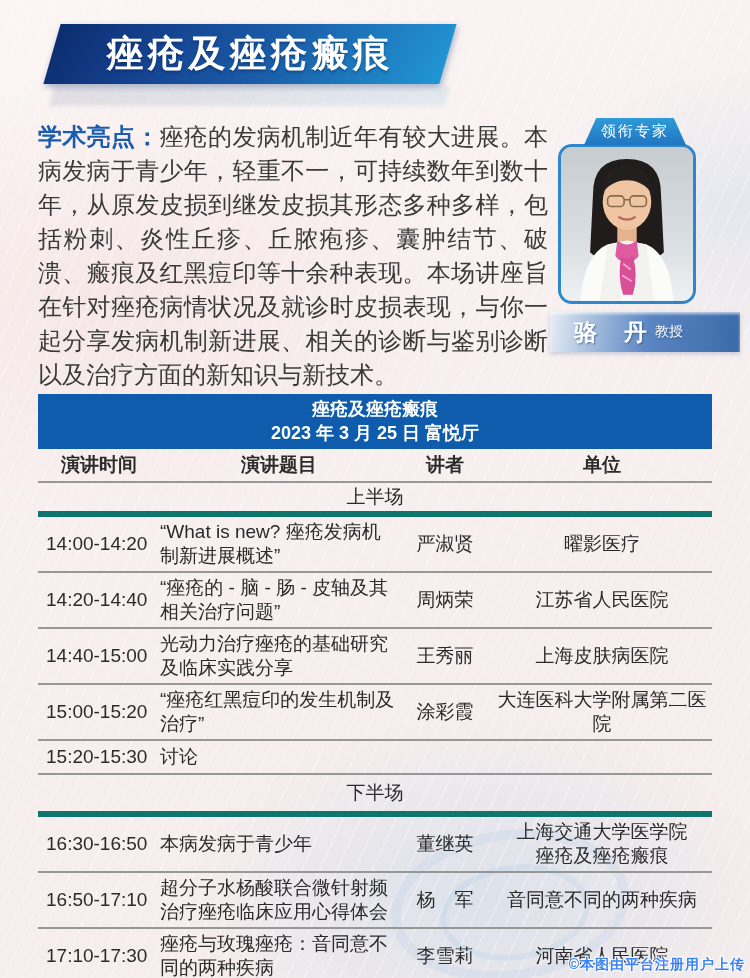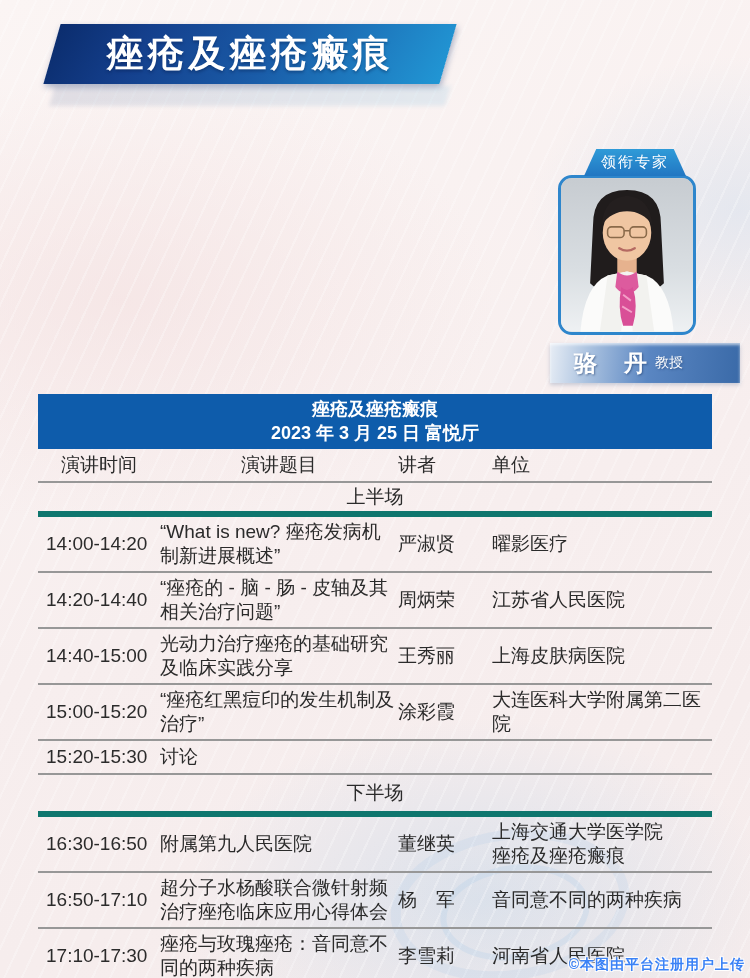--- a/index.html
+++ b/index.html
@@ -44,45 +44,45 @@
     font-size:24px; line-height:34px; color:#3a3a3a; text-align:justify; }
   .highlight .label{ color:#1a5cb0; font-weight:bold; }
 
   
   .expert{ position:absolute; left:512px; top:0; width:190px; }
   .expert-tab{ width:102px; height:27px; margin-left:34px;
     background:linear-gradient(180deg,#2f9bd8,#2176c2);
     clip-path:polygon(12% 0, 88% 0, 100% 100%, 0 100%);
     border-radius:8px 8px 0 0;
     display:flex; align-items:center; justify-content:center;
-    color:#fff; font-size:15px; letter-spacing:2px;margin-top:31px; }
+    color:#fff; font-size:15px; letter-spacing:2px; }
   .expert-photo{ width:138px; height:160px; margin-left:8px; margin-top:-1px;
     border:3px solid #2e86cc; border-radius:14px; overflow:hidden;
     background:#cdd2d6; }
   .expert-photo svg{ display:block; width:100%; height:100%; }
   .expert-ribbon{ margin-top:8px; width:190px; height:40px; position:relative;
     background:linear-gradient(96deg,#e7edf5 0%,#acc3e0 20%,#5a86c2 52%,#3a6aa8 100%);
     box-shadow:inset 0 2px 3px rgba(255,255,255,.65), 0 2px 4px rgba(60,90,140,.25);
     display:flex; align-items:center; }
   .expert-name{ margin-left:24px; color:#fff; font-size:23px; font-weight:bold;
     text-shadow:1px 1px 2px rgba(20,50,100,.5); letter-spacing:2px; }
   .expert-title{ margin-left:6px; color:#fff; font-size:14px;
     text-shadow:1px 1px 2px rgba(20,50,100,.5); }
 
   
   .schedule{ position:absolute; left:38px; top:394px; width:674px; font-size:19px; }
   .sched-header{ background:#0e5cab; color:#fff; text-align:center;
     font-weight:bold; font-size:18px; line-height:24px; padding:3px 0 4px; }
   .grid-row{ display:grid; grid-template-columns:122px 238px 94px 220px;
     align-items:center; border-bottom:2px solid #979797; min-height:34px; padding:3px 0; }
-  .grid-row.head{ font-weight:normal; }
+  .grid-row.head{ font-weight:bold; }
   .cell-time{ padding-left:8px; }
   .cell-topic{ line-height:24px; }
-  .cell-speaker{ }
-  .cell-org{ line-height:24px; white-space:pre-line; }
+  .cell-speaker{ text-align:center; }
+  .cell-org{ text-align:center; line-height:24px; white-space:pre-line; }
   .head .cell-time{ text-align:center; padding-left:0; }
   .head .cell-topic{ text-align:center; }
   .section-row{ text-align:center; border-bottom:6px solid #0f766e;
     min-height:34px; display:flex; align-items:center; justify-content:center; }
   .sec2{ min-height:42px; }
 
   
   .watermark{ position:absolute; right:5px; bottom:4px; font-size:14px; font-weight:bold;
     color:#3b82f6; letter-spacing:1px;
     text-shadow:1px 1px 0 rgba(255,255,255,.85), -1px -1px 0 rgba(255,255,255,.85),
@@ -94,20 +94,23 @@
 <div class="deco-ring ring1"></div>
 <div class="deco-ring ring2"></div>
 
 <div class="banner">
   <div class="banner-shape"></div>
   <div class="banner-title">痤疮及痤疮瘢痕</div>
 </div>
 <div class="banner-reflection" style="position:absolute; left:52px; top:86px;"></div>
 
 <div class="content">
+  <div class="highlight">
+    <span class="label">学术亮点：</span><span>痤疮的发病机制近年有较大进展。本病发病于青少年，轻重不一，可持续数年到数十年，从原发皮损到继发皮损其形态多种多样，包括粉刺、炎性丘疹、丘脓疱疹、囊肿结节、破溃、瘢痕及红黑痘印等十余种表现。本场讲座旨在针对痤疮病情状况及就诊时皮损表现，与你一起分享发病机制新进展、相关的诊断与鉴别诊断以及治疗方面的新知识与新技术。</span>
+  </div>
 
   <div class="expert">
     <div class="expert-tab">
       <span>领衔专家</span>
     </div>
     <div class="expert-photo">
       <svg viewBox="0 0 136 158">
         <defs>
           <linearGradient id="bgGrad" x1="0" y1="0" x2="0" y2="1">
             <stop offset="0" stop-color="#c7ccd1"></stop>
@@ -190,21 +193,21 @@
     <div class="cell-time">15:20-15:30</div>
     <div class="cell-topic">讨论</div>
     <div class="cell-speaker"></div>
     <div class="cell-org"></div>
   </div>
 
   <div class="section-row sec2">下半场</div>
 
   <div class="grid-row">
     <div class="cell-time">16:30-16:50</div>
-    <div class="cell-topic">附属第九人民医院</div>
+    <div class="cell-topic">本病发病于青少年</div>
     <div class="cell-speaker">董继英</div>
     <div class="cell-org">上海交通大学医学院
 痤疮及痤疮瘢痕</div>
   </div>
   <div class="grid-row">
     <div class="cell-time">16:50-17:10</div>
     <div class="cell-topic">超分子水杨酸联合微针射频治疗痤疮临床应用心得体会</div>
     <div class="cell-speaker">杨　军</div>
     <div class="cell-org">音同意不同的两种疾病</div>
   </div>

